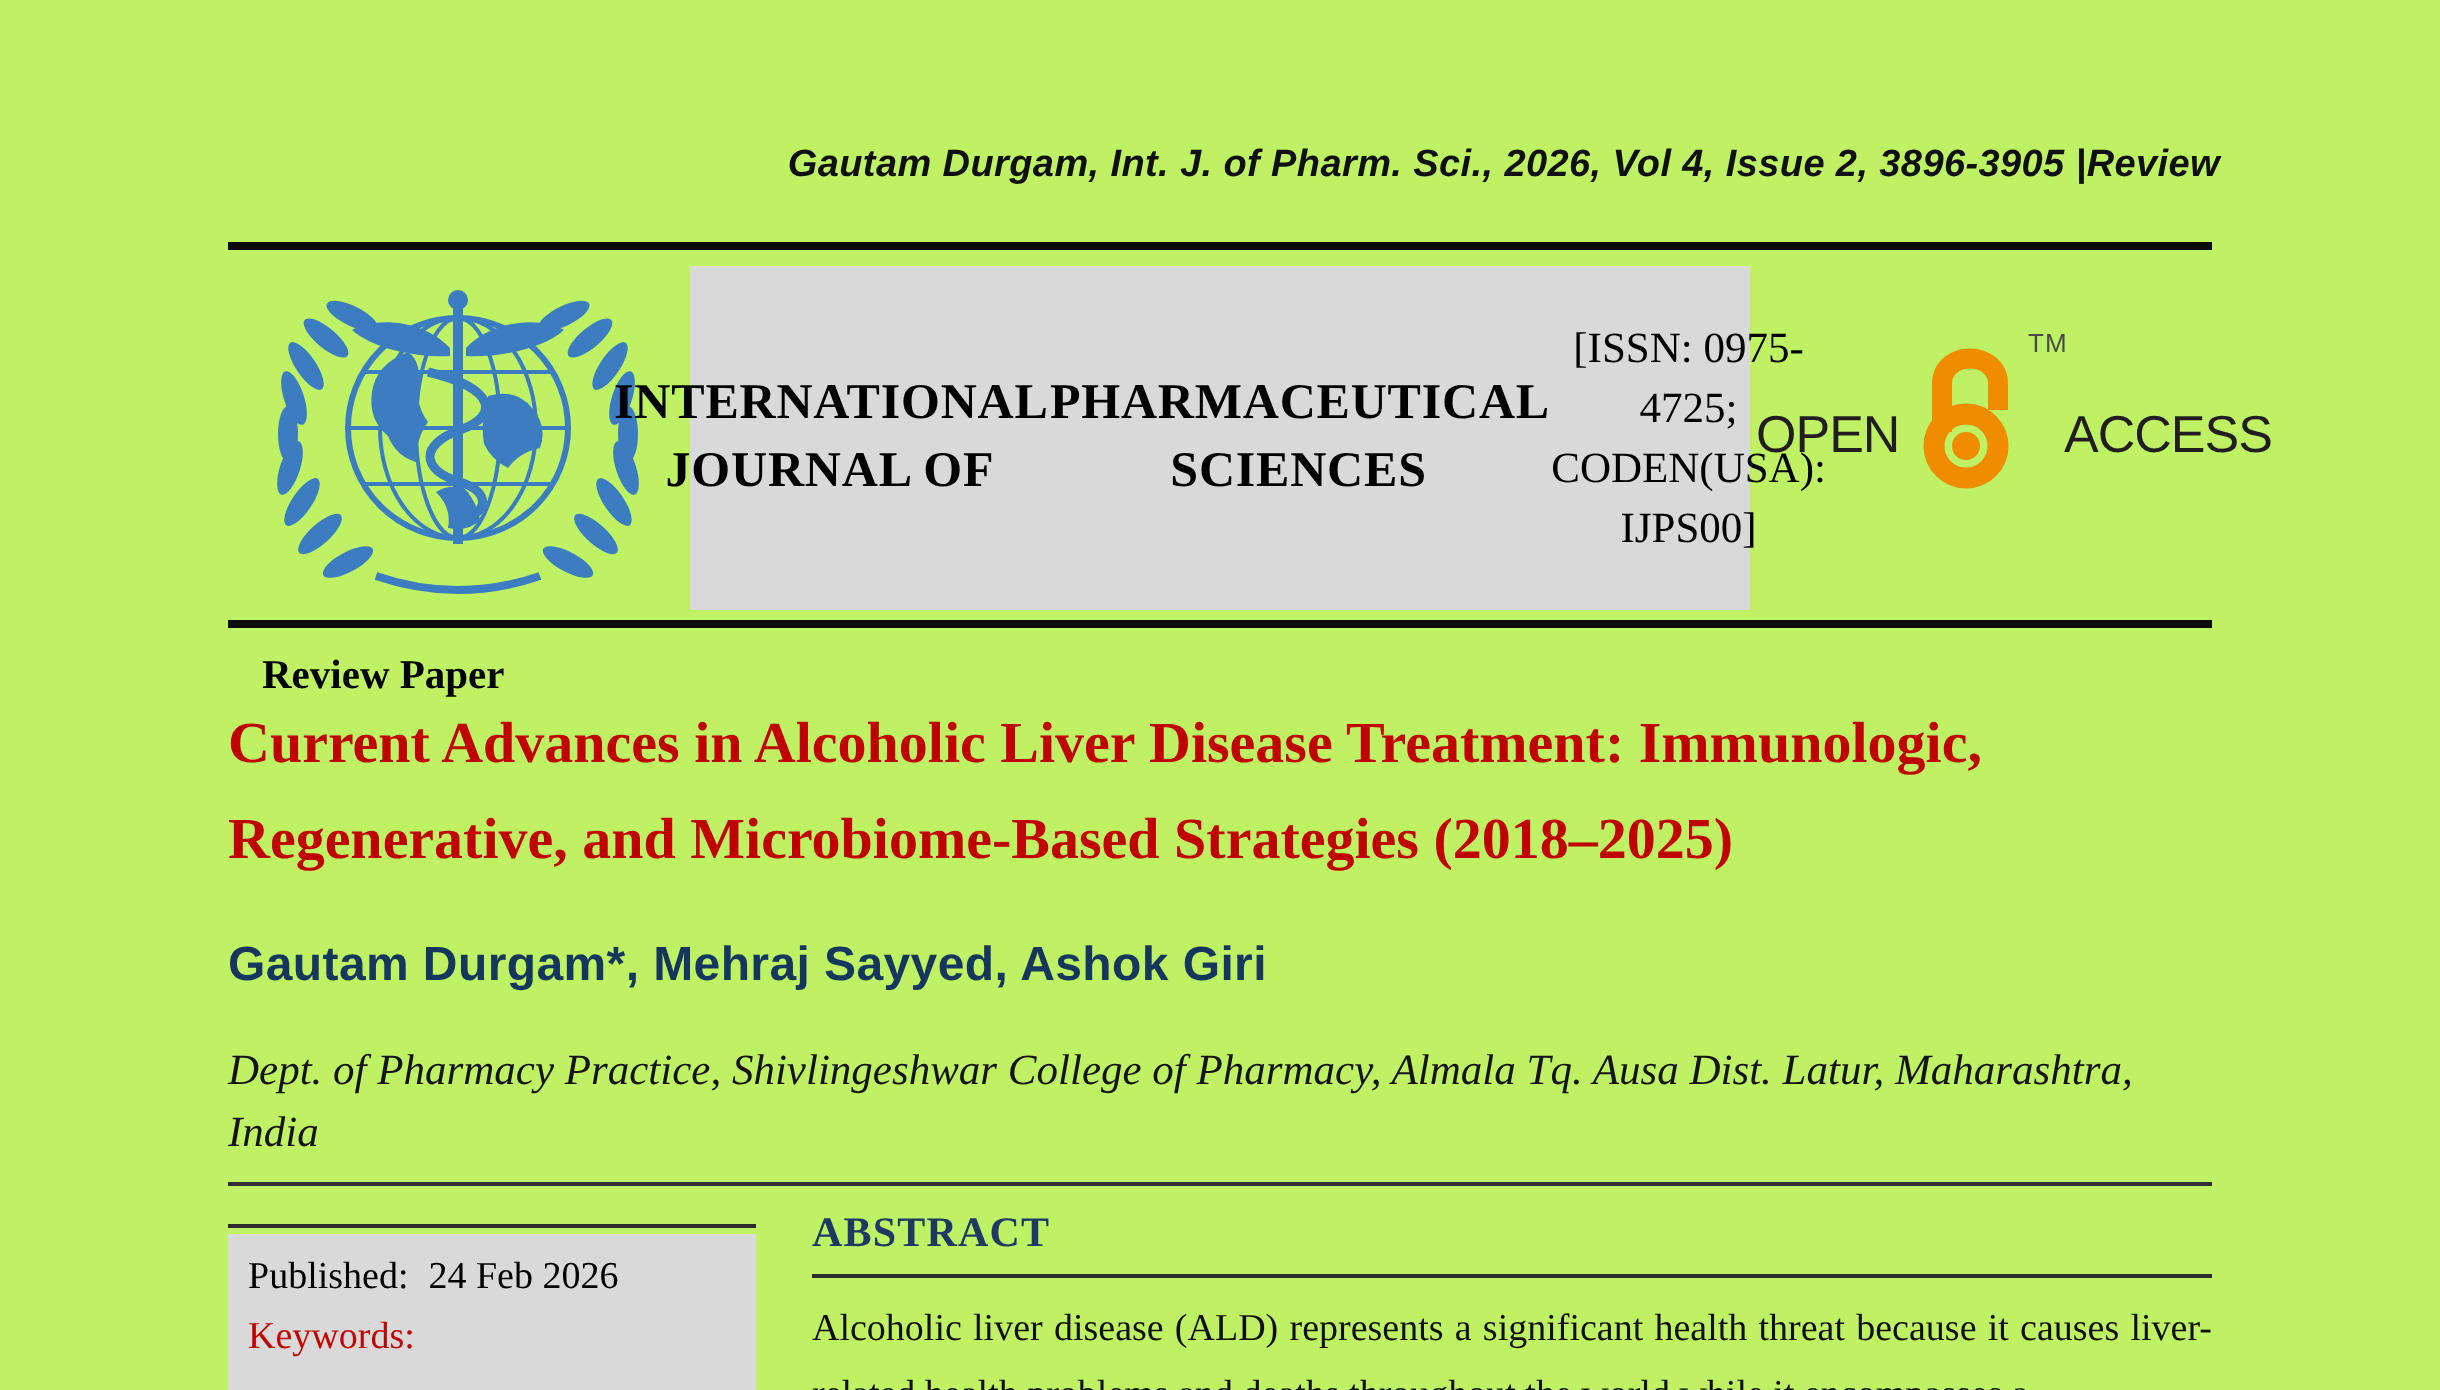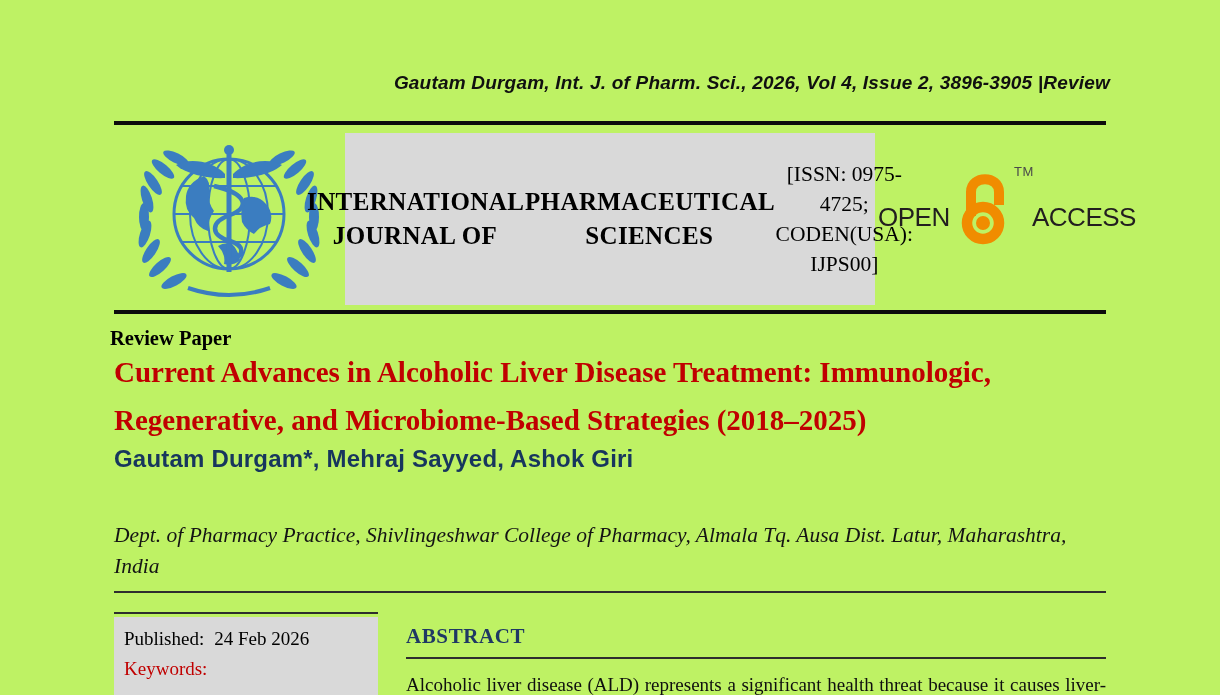--- a/index.html
+++ b/index.html
@@ -24,43 +24,43 @@
 
   .oa{position:absolute;left:878px;top:160px;width:236px;height:110px;
       font-family:"Liberation Sans",sans-serif;}
   .oa-word{position:absolute;top:42px;font-weight:normal;font-size:26px;letter-spacing:-0.5px;color:#221e1f;}
   .oa-open{left:0;}
   .oa-access{left:138px;margin-left:16px;}
   .oa-lock{position:absolute;left:76px;top:4px;}
   .oa-tm{position:absolute;left:136px;top:4px;font-size:13px;color:#4a4a4a;letter-spacing:.5px;}
 
   
-  .review-label{position:absolute;left:110px;top:327px;font-weight:bold;font-size:20.5px;color:#000;}
+  .review-label{position:absolute;left:131px;top:327px;font-weight:bold;font-size:20.5px;color:#000;}
   .paper-title{position:absolute;left:114px;top:348px;width:1005px;font-weight:bold;
                font-size:29px;line-height:48px;color:#C00000;}
-  .authors{position:absolute;left:114px;top:445px;font-family:"Liberation Sans",sans-serif;
+  .authors{position:absolute;left:114px;top:469px;font-family:"Liberation Sans",sans-serif;
            font-weight:bold;font-size:24px;color:#17365D;letter-spacing:.2px;}
   .affiliation{position:absolute;left:114px;top:520px;width:1000px;font-style:italic;
                font-size:21.5px;line-height:31px;color:#141414;}
 
   .rule-thin{position:absolute;left:114px;top:591px;width:992px;height:2px;background:#2e2e2e;}
 
   
   .info-col{position:absolute;left:114px;top:606px;width:264px;}
   .info-heading{font-family:"Liberation Sans",sans-serif;font-weight:300;font-size:20px;
                 letter-spacing:2px;color:#3d3d3d;}
   .col-rule{margin-top:6px;height:2px;background:#2e2e2e;width:100%;}
   .info-box{margin-top:3px;background:#D9D9D9;padding:7px 10px 24px 10px;}
   .info-line{font-size:19px;line-height:30px;color:#000;}
   .pub-value{margin-left:10px;}
   .keywords-label{font-size:19px;line-height:30px;color:#C00000;}
 
   
   .abs-col{position:absolute;left:406px;top:604px;width:700px;}
-  .abs-heading{font-weight:bold;font-size:21px;color:#1F3864;letter-spacing:.6px;margin-top:20px;}
+  .abs-heading{font-weight:bold;font-size:21px;color:#1F3864;letter-spacing:.6px;}
   .abs-rule{margin-top:8px;height:2px;background:#2e2e2e;width:100%;}
   .abs-text{margin-top:9px;font-size:19px;line-height:33px;text-align:justify;color:#0f0f0f;}
 </style>
 </head>
 <body>
 
 <div class="page">
 
   <div class="running-head">Gautam Durgam, Int. J. of Pharm. Sci., 2026, Vol 4, Issue 2, 3896-3905 |Review</div>
 

